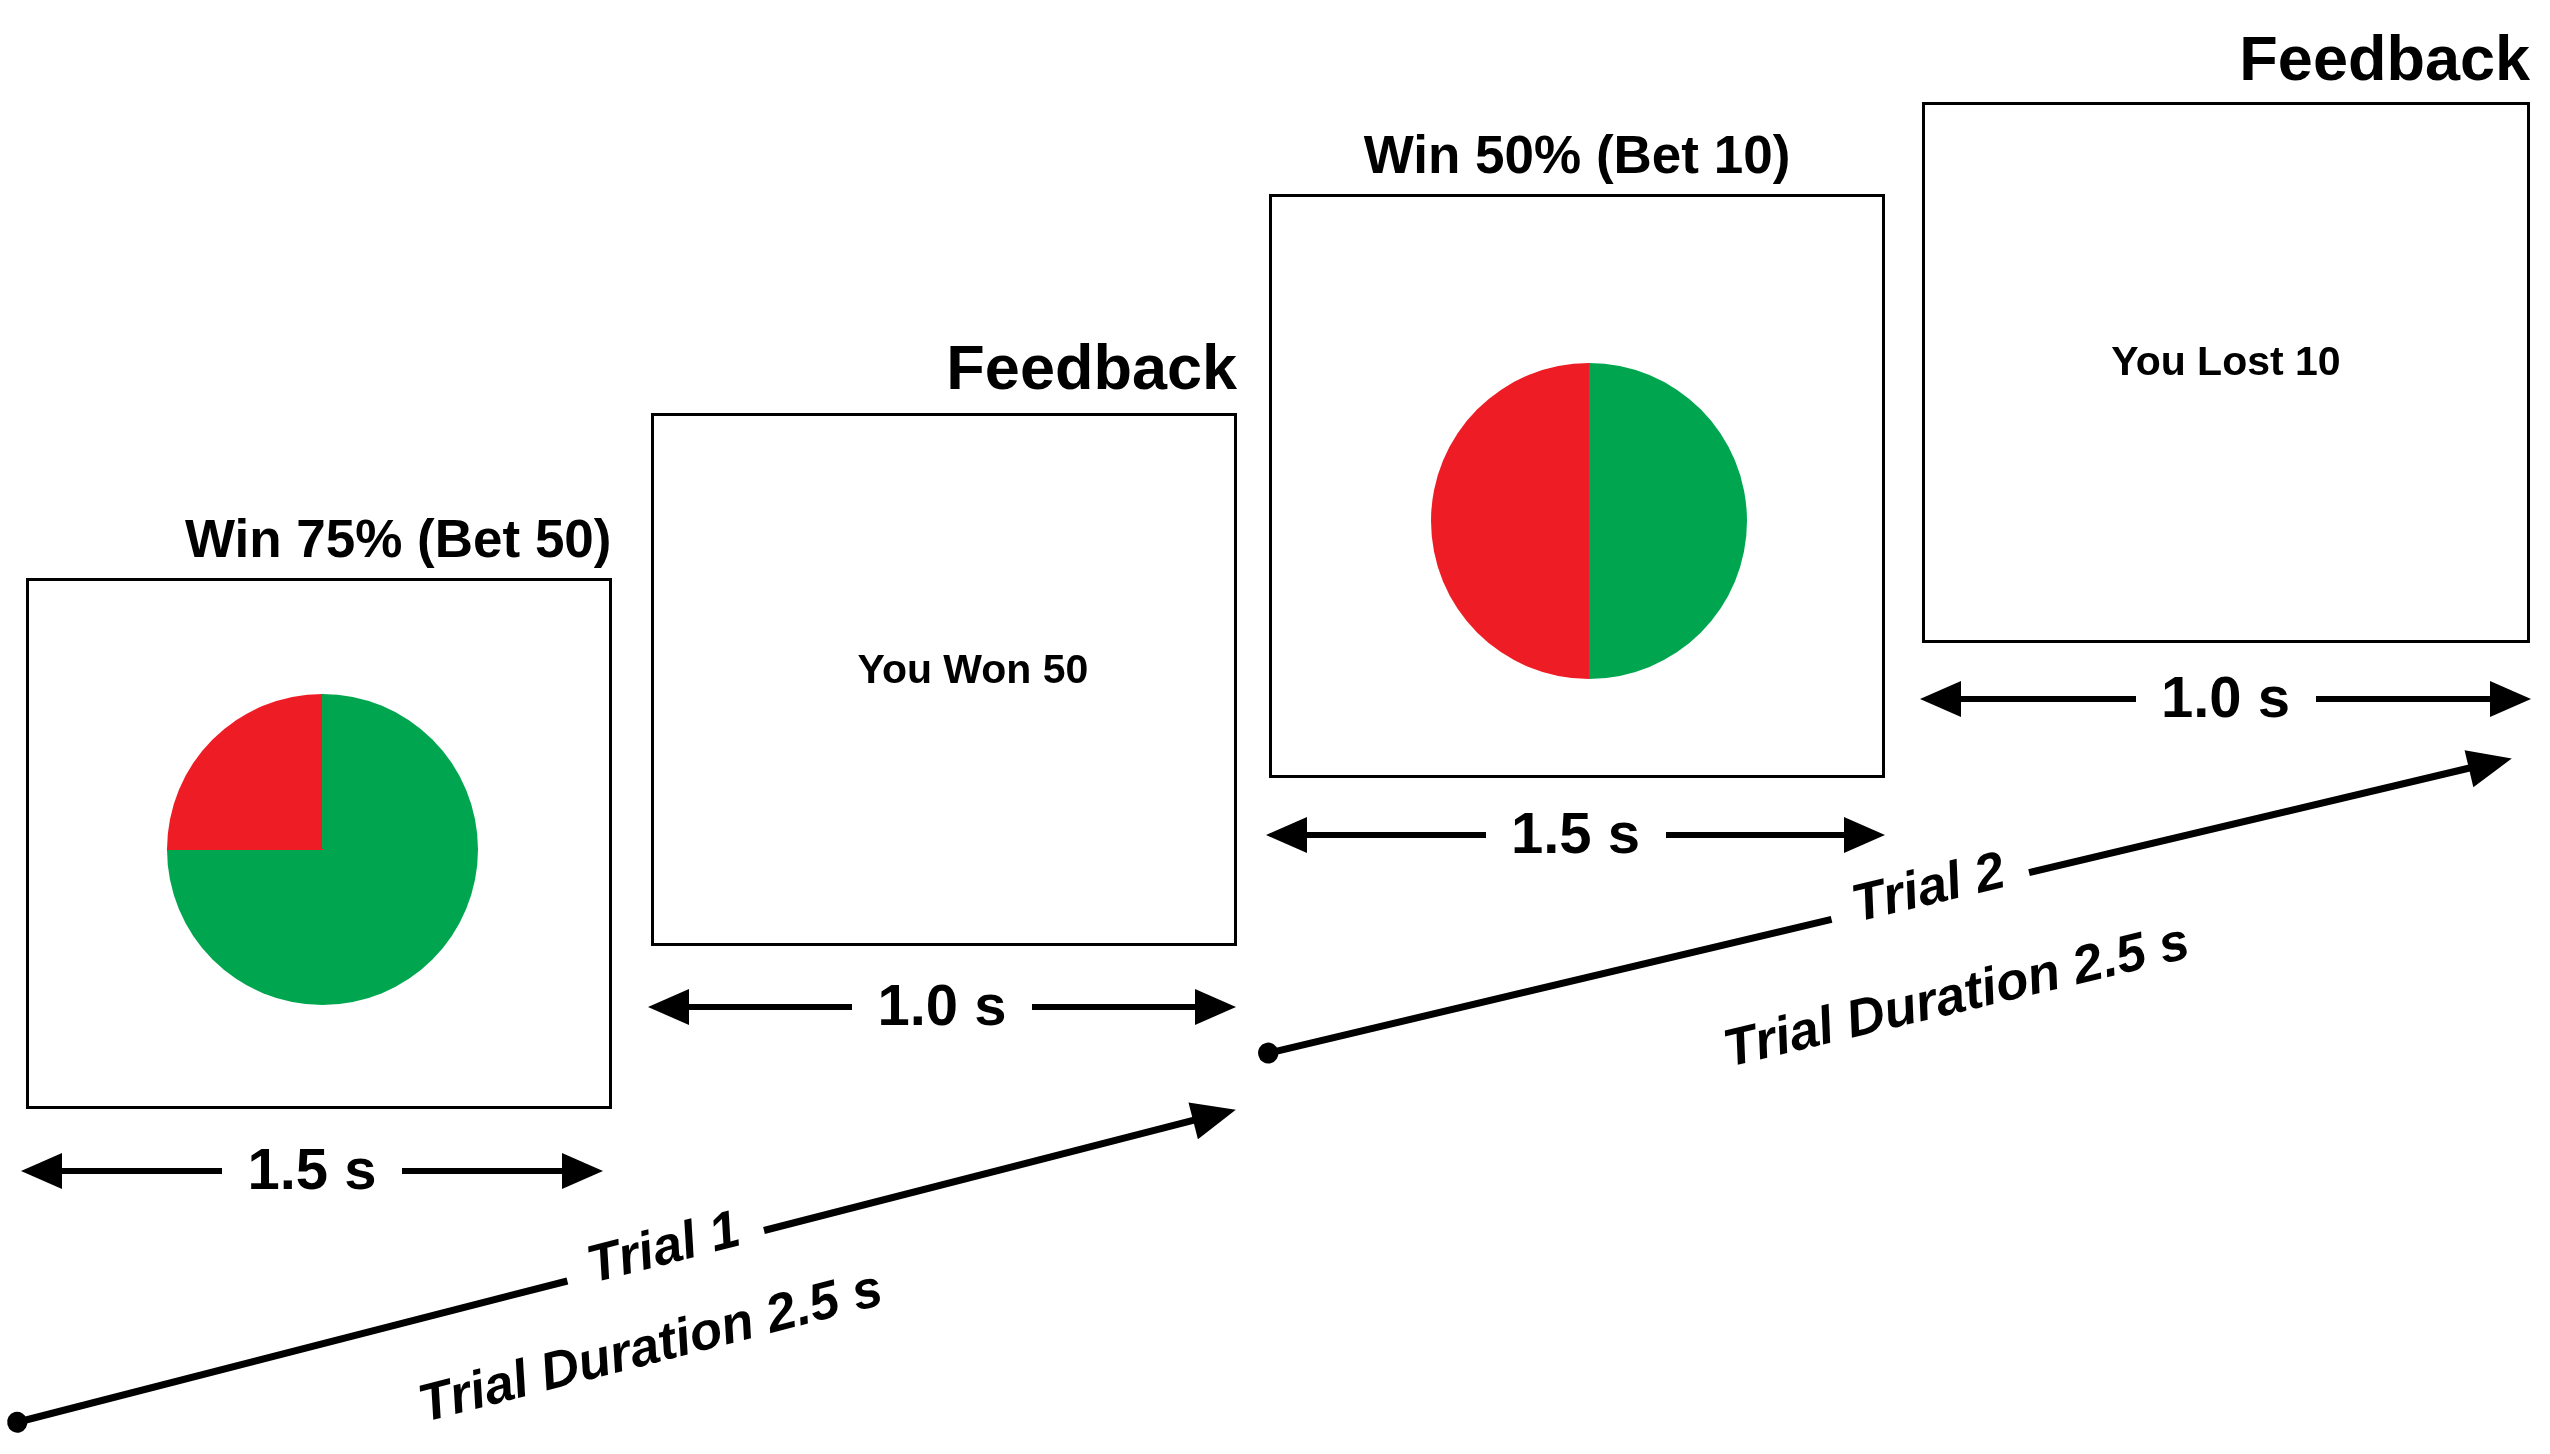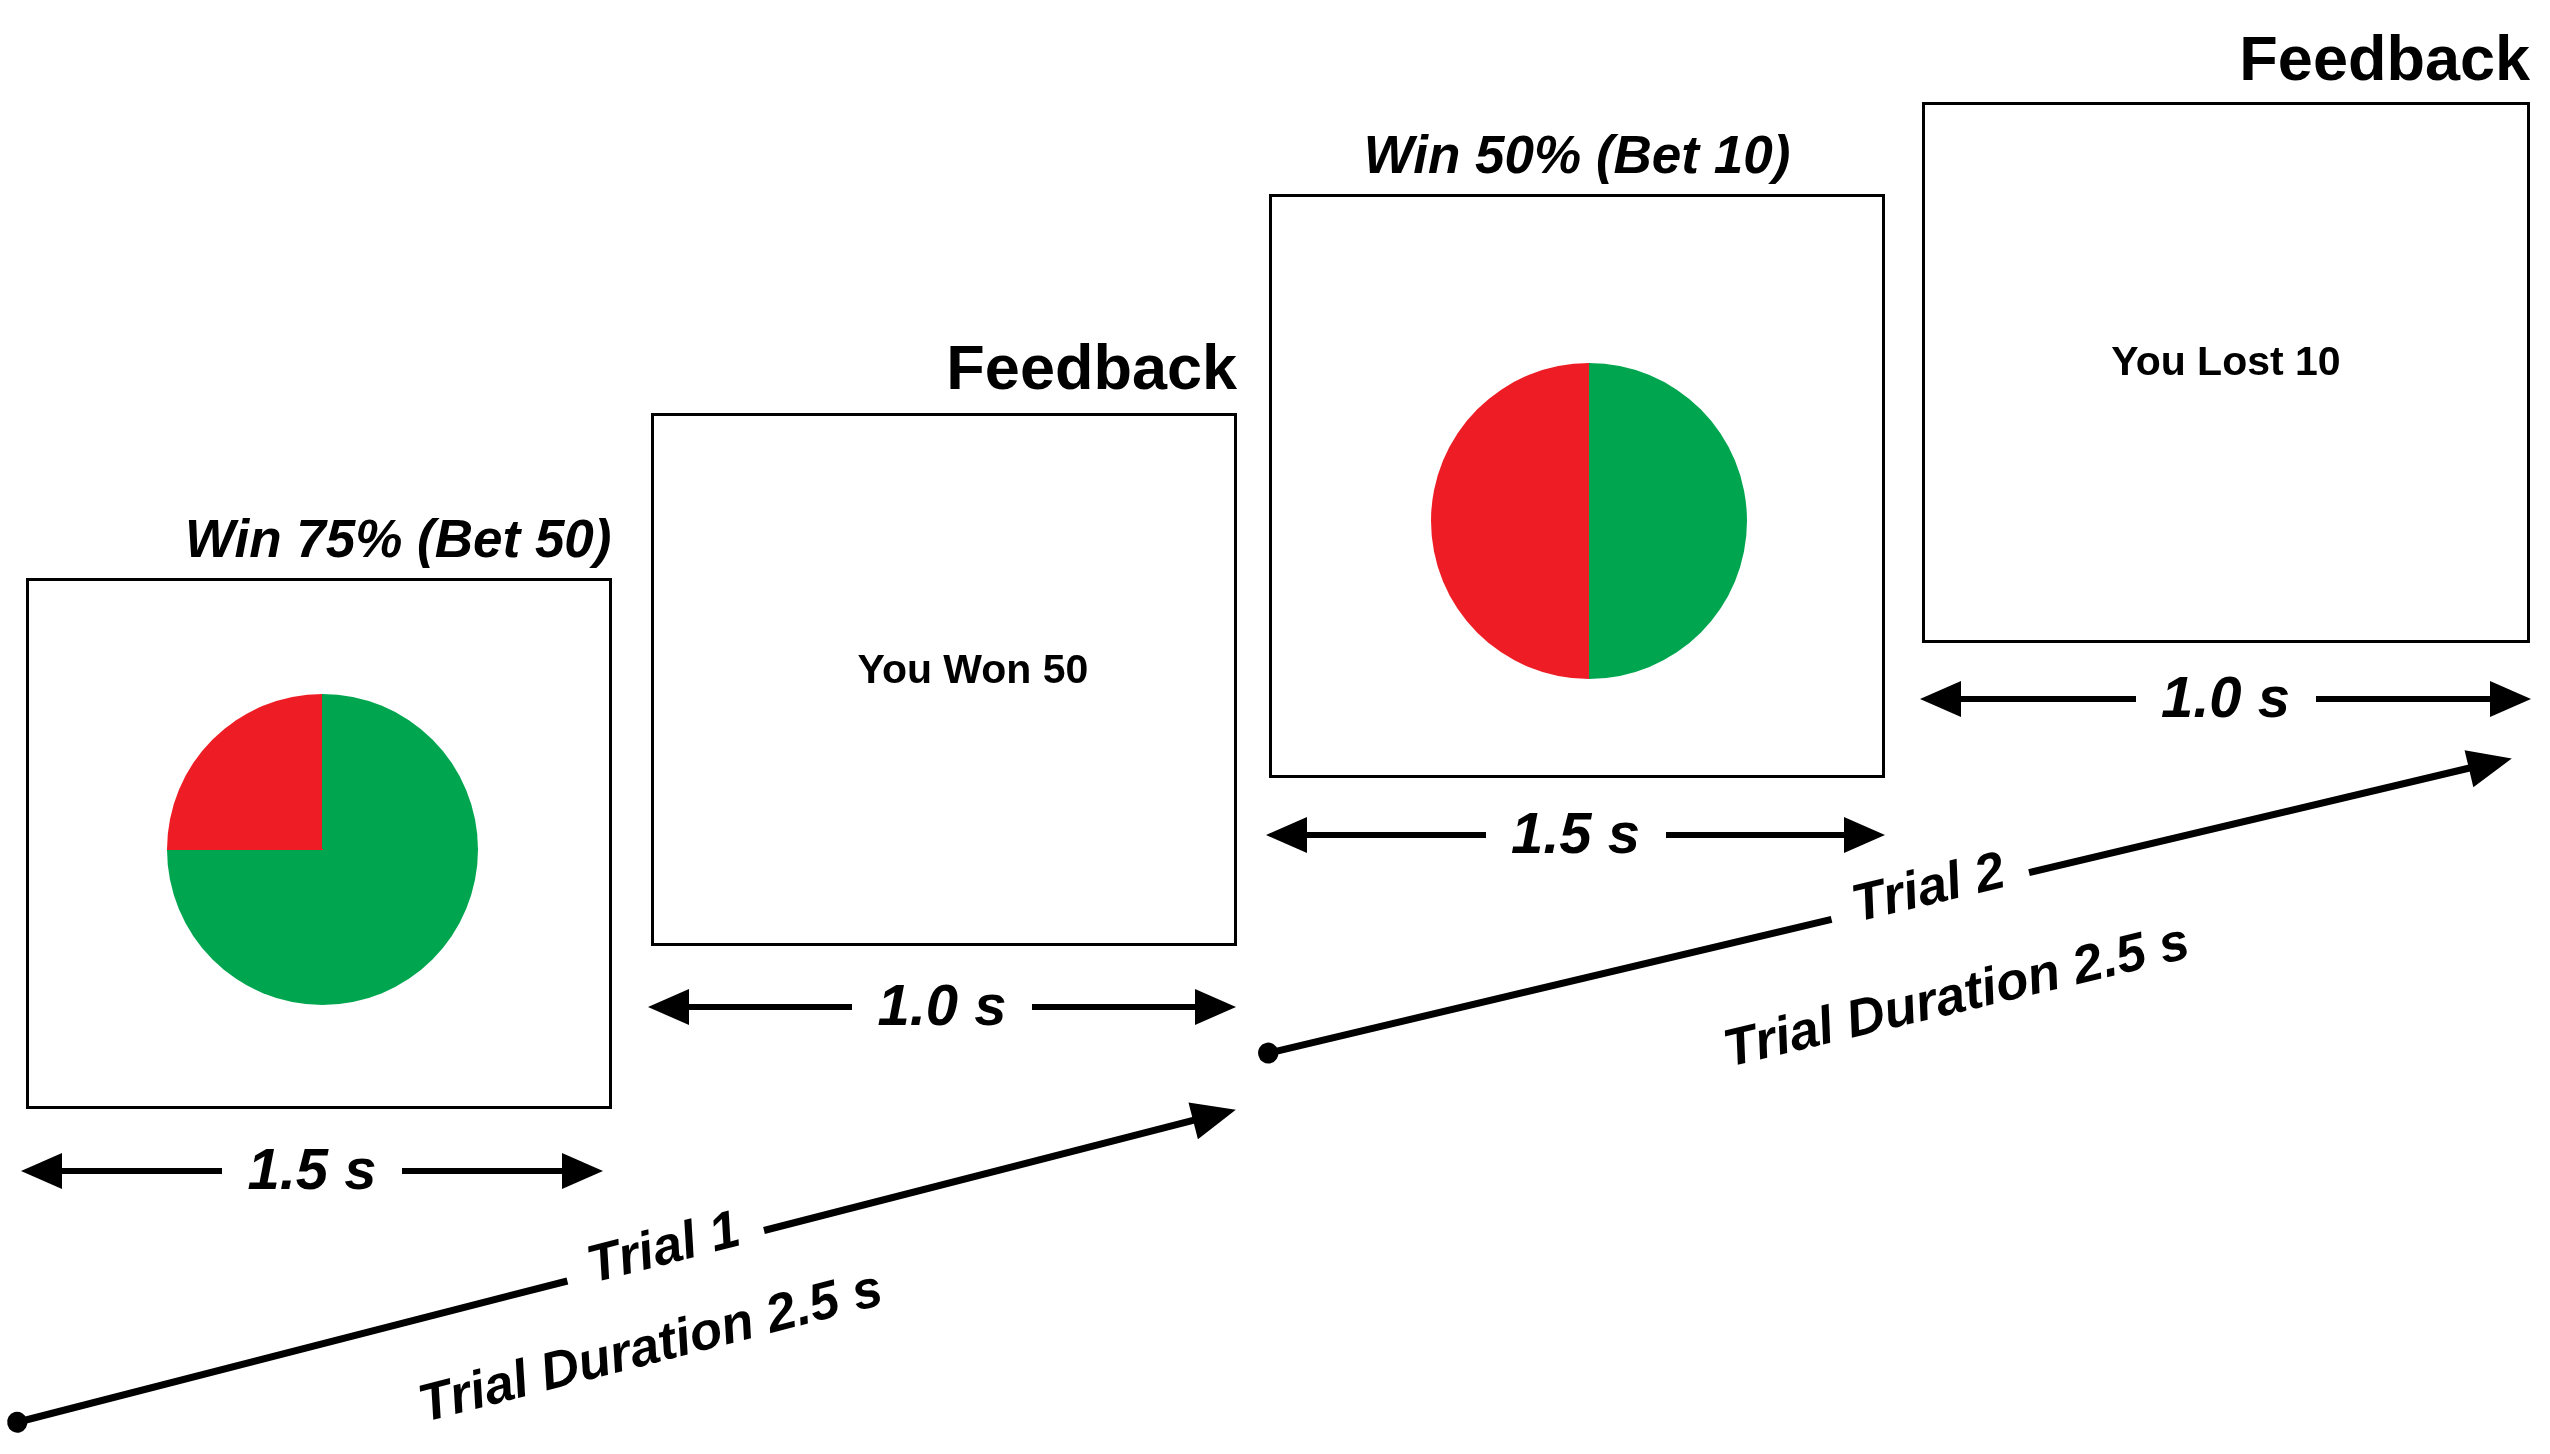--- a/index.html
+++ b/index.html
@@ -2,34 +2,34 @@
 <html style="font-size:13.6px"><head>
 <meta charset="utf-8">
 <style>
   html,body{margin:0;padding:0;background:#ffffff;}
   body{width:2550px;height:1455px;position:relative;overflow:hidden;
        font-family:"Liberation Sans",sans-serif;color:#000;}
   .fig{position:absolute;inset:0;}
 
   
   .ptitle{position:absolute;text-align:center;font-weight:700;white-space:nowrap;line-height:1.1;}
-  .ptitle.win{font-size:53px;font-style:italic;}
+  .ptitle.win{font-size:53px;}
   .ptitle.fb{font-size:63px;text-align:right;}
 
   
   .screen{position:absolute;background:#fff;border:3.4px solid #000;box-sizing:border-box;}
 
   
   .pie{position:absolute;border-radius:50%;}
 
   
   .fbtext{position:absolute;text-align:center;font-weight:700;font-size:41px;white-space:nowrap;}
 
   
-  .darrow{position:absolute;display:flex;align-items:center;height:39px;font-style:italic;}
+  .darrow{position:absolute;display:flex;align-items:center;height:39px;}
   .da-head-l{width:0;height:0;border-top:18.7px solid transparent;border-bottom:18.7px solid transparent;
              border-right:41px solid #000;margin-right:-5.1px;flex:none;}
   .da-head-r{width:0;height:0;border-top:18.7px solid transparent;border-bottom:18.7px solid transparent;
              border-left:41px solid #000;margin-left:-5.1px;flex:none;}
   .da-seg{flex:1;height:6px;background:#000;}
   .da-label{font-weight:700;font-size:58px;padding:0 25.5px;white-space:nowrap;transform:translateY(-1.7px);}
 
   
   .tarrow{position:absolute;display:flex;align-items:center;height:71px;}
   .ta-dot{width:20.4px;height:20.4px;border-radius:50%;background:#000;flex:none;margin-right:-1.7px;}

